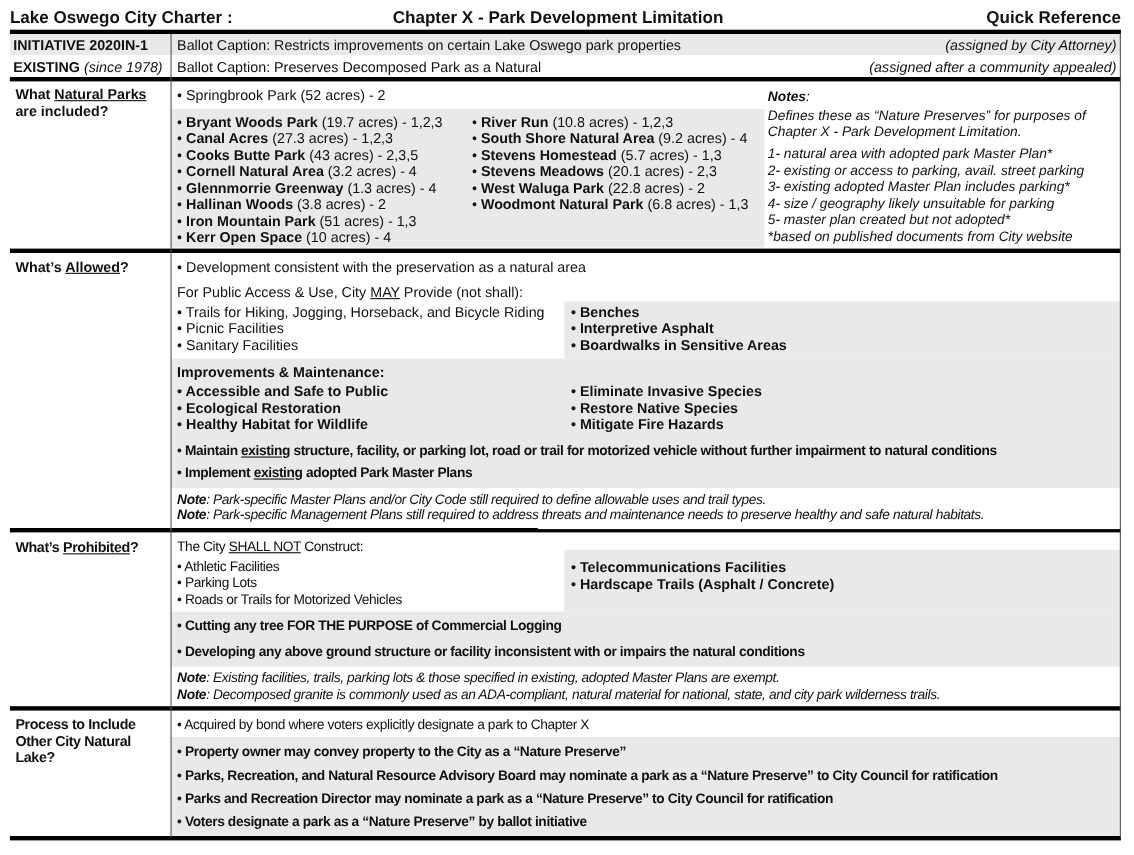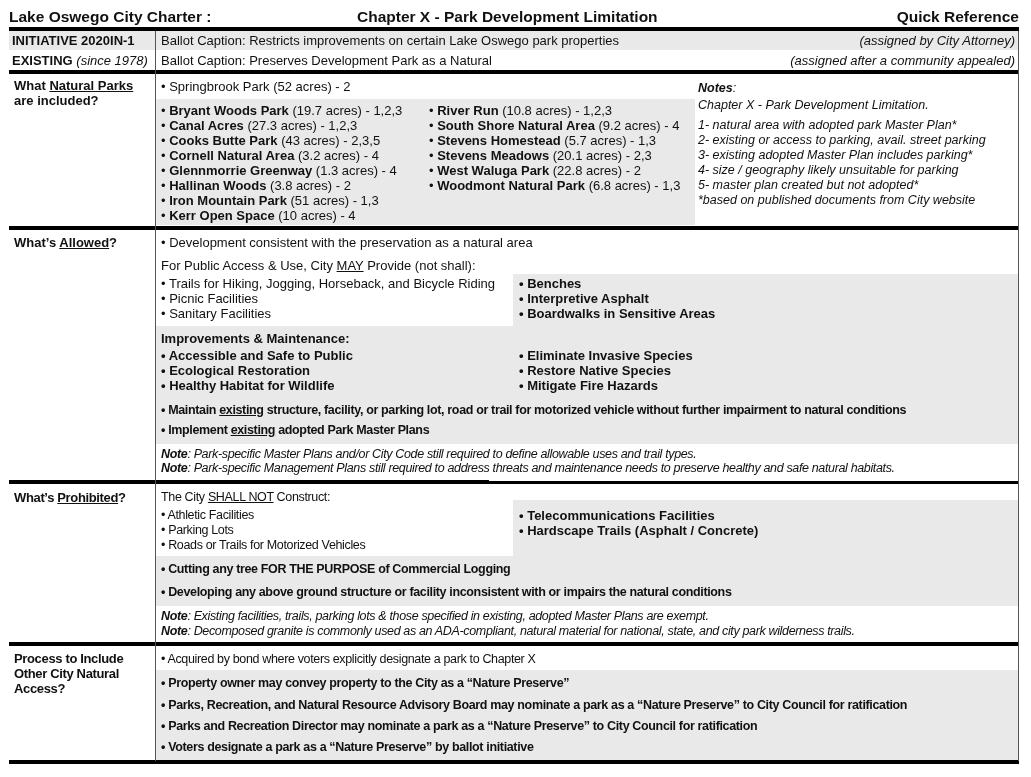--- a/index.html
+++ b/index.html
@@ -40,21 +40,21 @@
 </div>
 <div class="hr-thick" style="top:27px;"></div>
 
 <div class="row gray" style="top:31px;height:19px;">
   <span class="line b" style="left:3px;top:2px;">INITIATIVE 2020IN-1</span>
   <span class="line" style="left:152px;top:2px;">Ballot Caption: Restricts improvements on certain Lake Oswego park properties</span>
   <span class="line i" style="right:4px;top:2px;">(assigned by City Attorney)</span>
 </div>
 <div class="row" style="top:51px;height:19px;">
   <span class="line" style="left:3px;top:2px;"><span class="b">EXISTING</span> <span class="i">(since 1978)</span></span>
-  <span class="line" style="left:152px;top:2px;">Ballot Caption: Preserves Development Park as a Natural</span>
+  <span class="line" style="left:152px;top:2px;">Ballot Caption: Preserves Decomposed Park as a Natural</span>
   <span class="line i" style="right:4px;top:2px;">(assigned after a community appealed)</span>
 </div>
 <div class="hr-thick" style="top:70px;"></div>
 
 <div class="row gray" style="left:155px;width:540px;top:99px;height:126px;"></div>
 <div class="lbl" style="left:14px;top:78px;">
   <span>What </span><span class="u">Natural Parks</span><br><span>are included?</span>
 </div>
 <span class="line" style="left:161px;top:79px;">• Springbrook Park (52 acres) - 2</span>
 
@@ -73,20 +73,21 @@
   <div class="line" style="position:relative;"><span>• </span><b>River Run</b><span> (10.8 acres) - 1,2,3</span></div>
   <div class="line" style="position:relative;"><span>• </span><b>South Shore Natural Area</b><span> (9.2 acres) - 4</span></div>
   <div class="line" style="position:relative;"><span>• </span><b>Stevens Homestead</b><span> (5.7 acres) - 1,3</span></div>
   <div class="line" style="position:relative;"><span>• </span><b>Stevens Meadows</b><span> (20.1 acres) - 2,3</span></div>
   <div class="line" style="position:relative;"><span>• </span><b>West Waluga Park</b><span> (22.8 acres) - 2</span></div>
   <div class="line" style="position:relative;"><span>• </span><b>Woodmont Natural Park</b><span> (6.8 acres) - 1,3</span></div>
 </div>
 
 <div class="notes">
   <div style="margin-bottom:2px;"><b>Notes</b><span>:</span></div>
+  <div class="n">Defines these as “Nature Preserves” for purposes of</div>
   <div class="n" style="margin-bottom:5px;">Chapter X - Park Development Limitation.</div>
   <div class="n">1- natural area with adopted park Master Plan*</div>
   <div class="n">2- existing or access to parking, avail. street parking</div>
   <div class="n">3- existing adopted Master Plan includes parking*</div>
   <div class="n">4- size / geography likely unsuitable for parking</div>
   <div class="n">5- master plan created but not adopted*</div>
   <div class="n">*based on published documents from City website</div>
 </div>
 <div class="hr-thick" style="top:226px;"></div>
 
@@ -153,21 +154,21 @@
 <span class="line bold condensed" style="left:161px;top:585px;">• Developing any above ground structure or facility inconsistent with or impairs the natural conditions</span>
 
 <span class="line i condensed" style="left:161px;top:609px;"><b>Note</b><span>: Existing facilities, trails, parking lots &amp; those specified in existing, adopted Master Plans are exempt.</span></span>
 <span class="line i condensed" style="left:161px;top:624px;"><b>Note</b><span>: Decomposed granite is commonly used as an ADA-compliant, natural material for national, state, and city park wilderness trails.</span></span>
 <div class="hr-thick" style="top:642px;"></div>
 
 <div class="row gray" style="left:155px;width:863px;top:670px;height:90px;"></div>
 <div class="lbl condensed" style="left:14px;top:651px;font-size:13px;">
   <div>Process to Include</div>
   <div>Other City Natural</div>
-  <div>Access?</div>
+  <div>Lake?</div>
 </div>
 <span class="line condensed" style="left:161px;top:652px;">• Acquired by bond where voters explicitly designate a park to Chapter X</span>
 <span class="line bold condensed" style="left:161px;top:676px;">• Property owner may convey property to the City as a “Nature Preserve”</span>
 <span class="line bold condensed" style="left:161px;top:698px;">• Parks, Recreation, and Natural Resource Advisory Board may nominate a park as a “Nature Preserve” to City Council for ratification</span>
 <span class="line bold condensed" style="left:161px;top:719px;">• Parks and Recreation Director may nominate a park as a “Nature Preserve” to City Council for ratification</span>
 <span class="line bold condensed" style="left:161px;top:740px;">• Voters designate a park as a “Nature Preserve” by ballot initiative</span>
 <div class="hr-thick" style="top:760px;"></div>
 
 <div class="vline" style="left:155px;top:31px;height:730px;"></div>
 <div class="vline" style="left:1018px;top:31px;height:730px;"></div>

